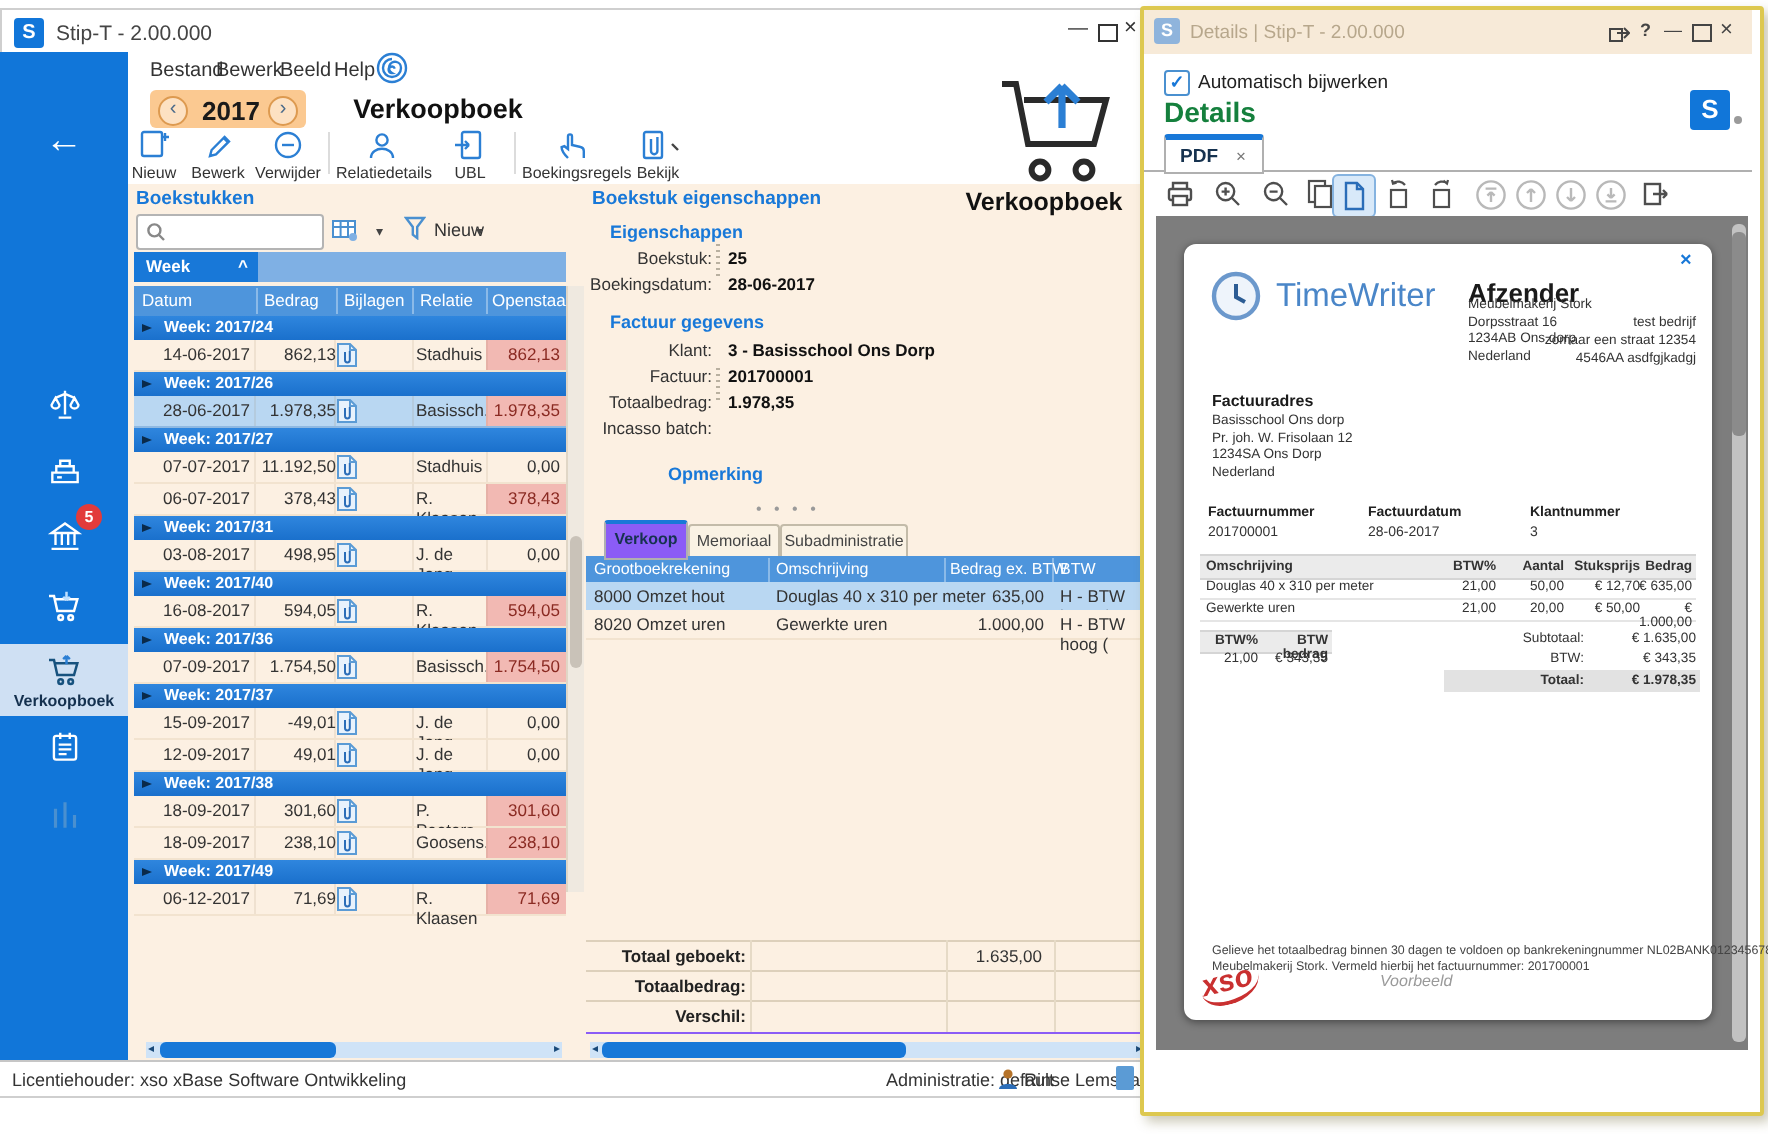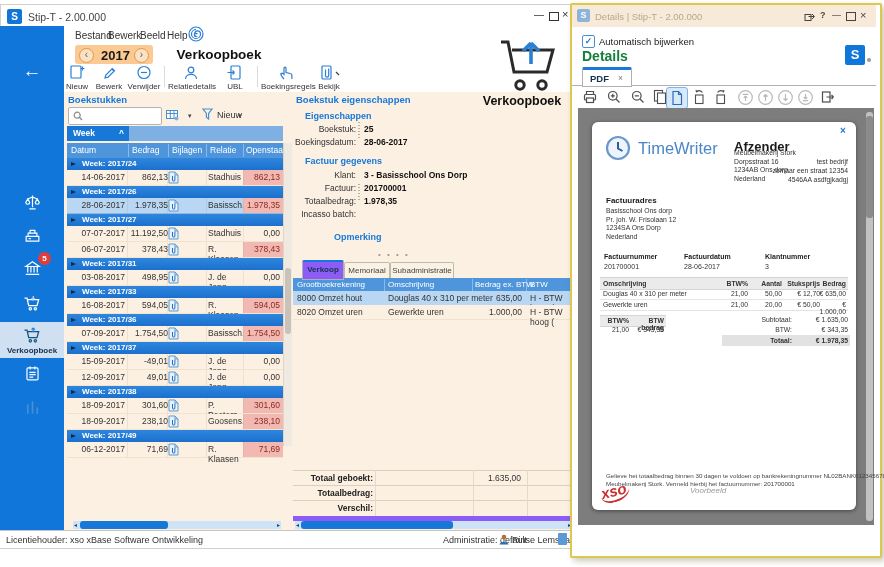--- a/index.html
+++ b/index.html
@@ -349,21 +349,21 @@
       </span>
       <span class="bc c-relatie">J. de Jong</span>
       <span class="bc c-open">0,00</span>
       <i class="vline" style="left:60px;"></i>
         <i class="vline" style="left:100px;"></i>
       <i class="vline" style="left:139px;"></i>
         <i class="vline" style="left:176px;"></i>
     </div>
       <div class="wk">
       <span class="tri"></span>
-      <span class="wl">Week: 2017/33</span>
+      <span class="wl">Week: 2017/40</span>
     </div>
       <div class="br">
       <span class="bc c-datum">16-08-2017</span>
       <span class="bc c-bedrag">594,05</span>
       <span class="bc c-clip">
         <svg width="11" height="13" viewBox="0 0 11 13">
             <path d="M1 1h6l3 3v8H1z" fill="#e8f2fc" stroke="#5b9bd5"></path>
             <path d="M7 1v3h3" fill="none" stroke="#5b9bd5"></path>
             <path d="M4.5 5v4a1.2 1.2 0 002.4 0V4.5" fill="none" stroke="#2b6db8"></path>
           </svg>
@@ -553,21 +553,21 @@
   </div>
 
   <div class="abs totrow" style="left:293px;top:470px;width:280px;height:15px;">
     <span class="abs totlab" style="left:0;top:2px;width:80px;">Totaal geboekt:</span>
     <span class="abs" style="left:180px;top:2px;width:48px;text-align:right;">1.635,00</span>
   </div>
   <div class="abs totrow" style="left:293px;top:485px;width:280px;height:15px;">
     <span class="abs totlab" style="left:0;top:2px;width:80px;">Totaalbedrag:</span>
     <span class="abs" style="left:180px;top:2px;width:48px;text-align:right;"></span>
   </div>
-  <div class="abs totrow" style="left:293px;top:500px;width:280px;height:15px;border-bottom:5px solid #8b5cf6;">
+  <div class="abs totrow" style="left:293px;top:500px;width:280px;height:15px;border-bottom:1px solid #8b5cf6;">
     <span class="abs totlab" style="left:0;top:2px;width:80px;">Verschil:</span>
     <span class="abs" style="left:180px;top:2px;width:48px;text-align:right;"></span>
   </div>
   <i class="abs" style="left:375px;top:470px;width:1px;height:46px;background:#e6dac6;"></i>
   <i class="abs" style="left:473px;top:470px;width:1px;height:46px;background:#e6dac6;"></i>
   <i class="abs" style="left:527px;top:470px;width:1px;height:46px;background:#e6dac6;"></i>
 
   <div class="abs scroll-h" style="left:295px;top:521px;width:277px;height:8px;">
     <span class="ar" style="left:1px;">◂</span>
     <div class="thumb" style="left:6px;width:152px;"></div>

